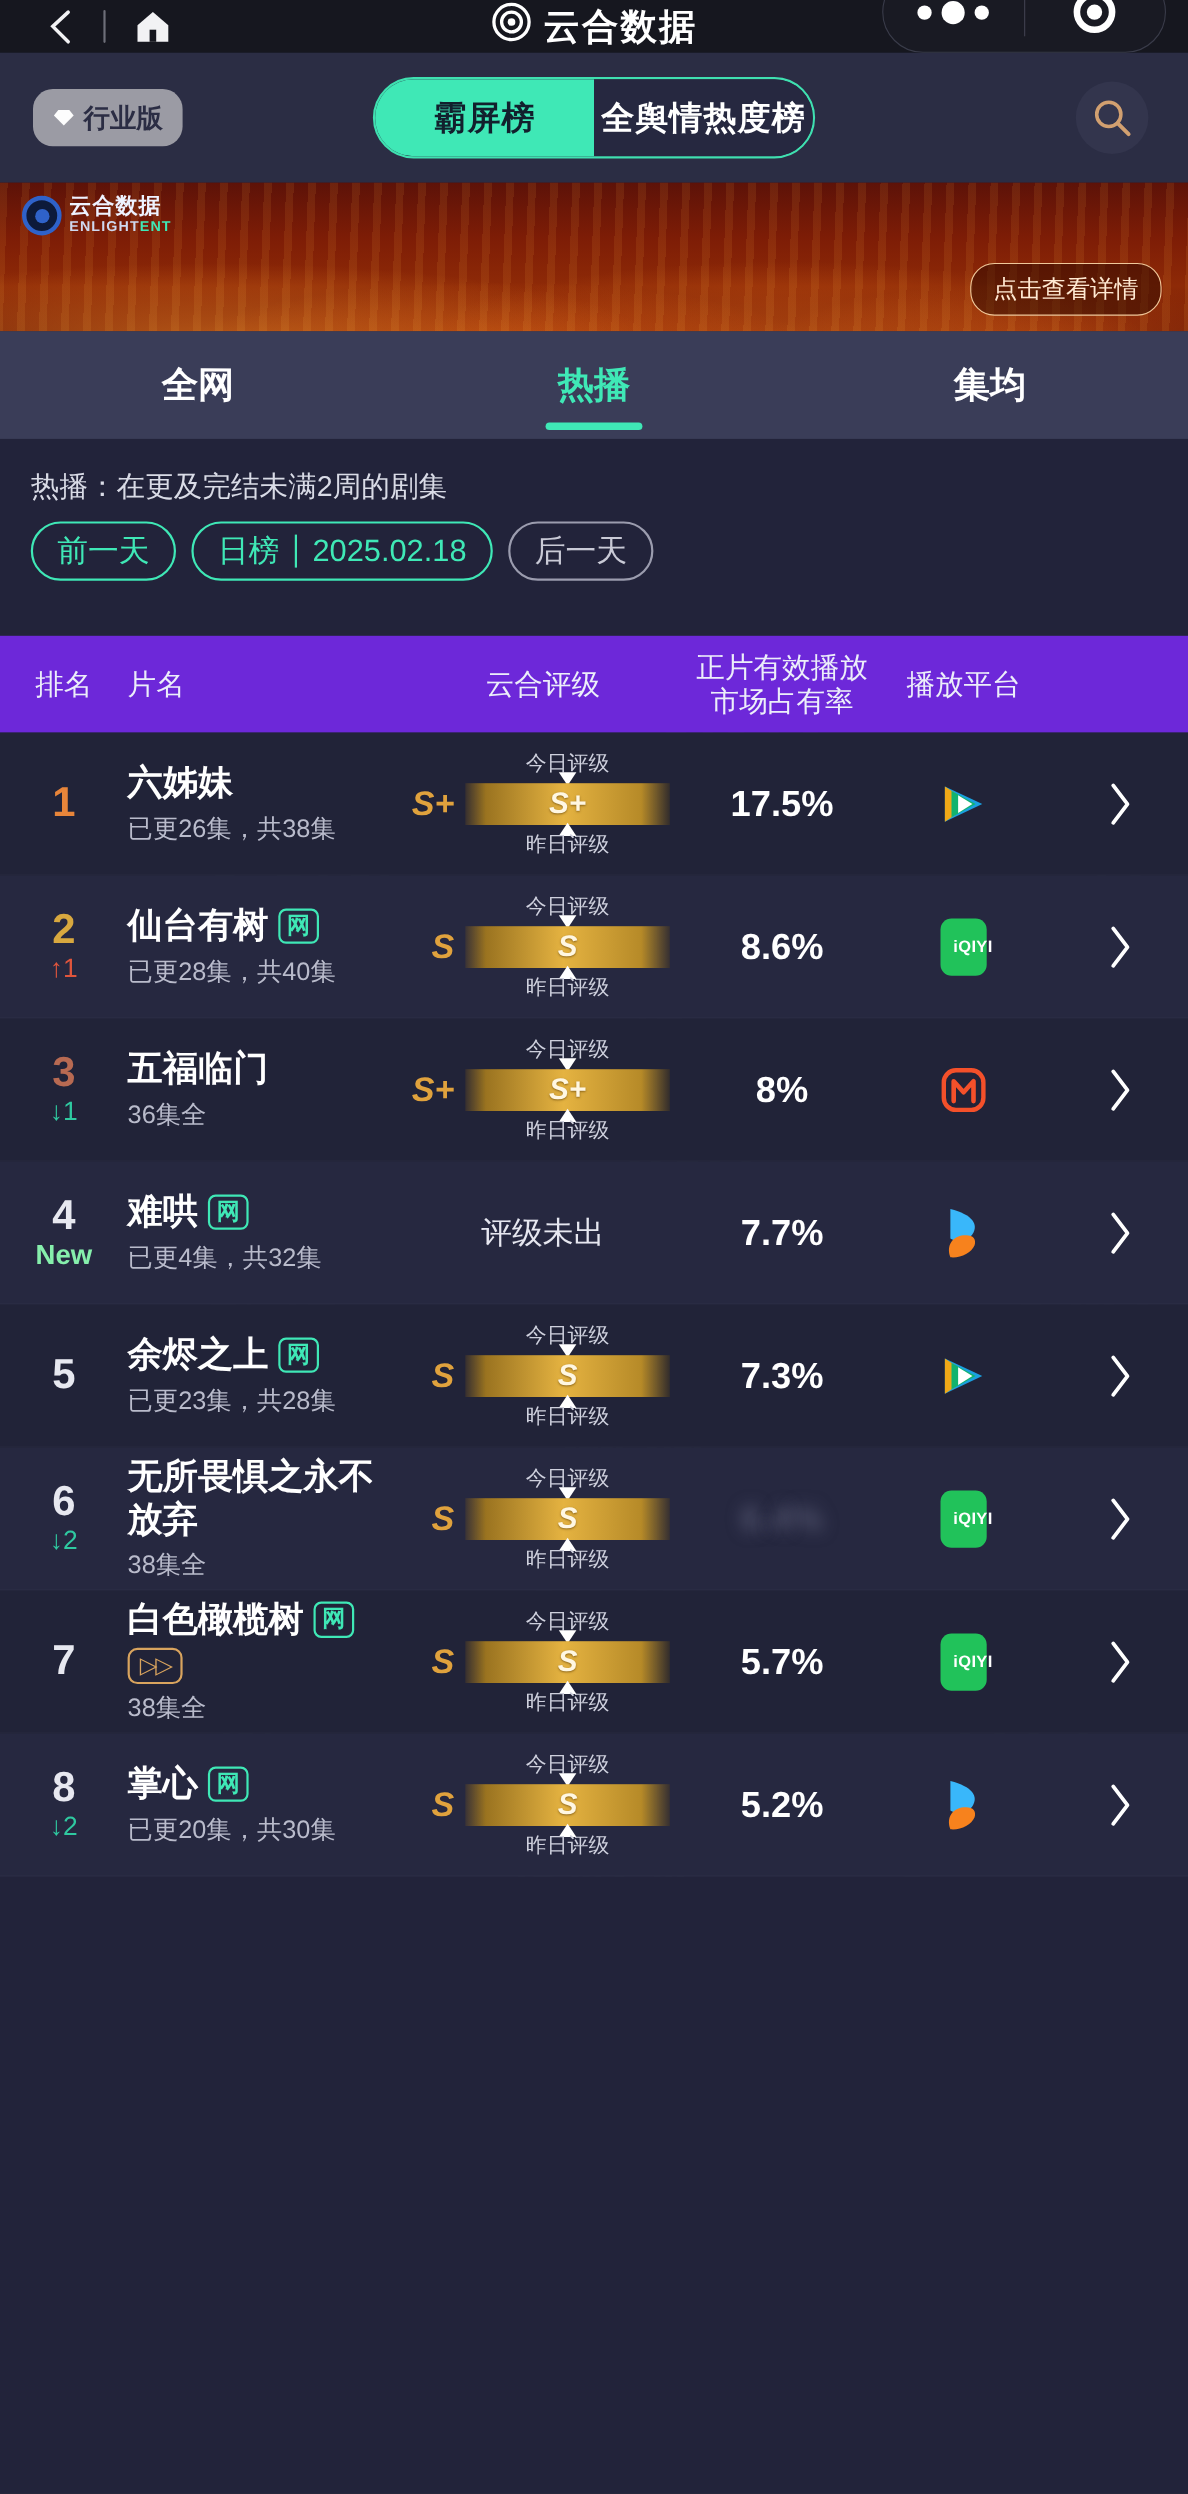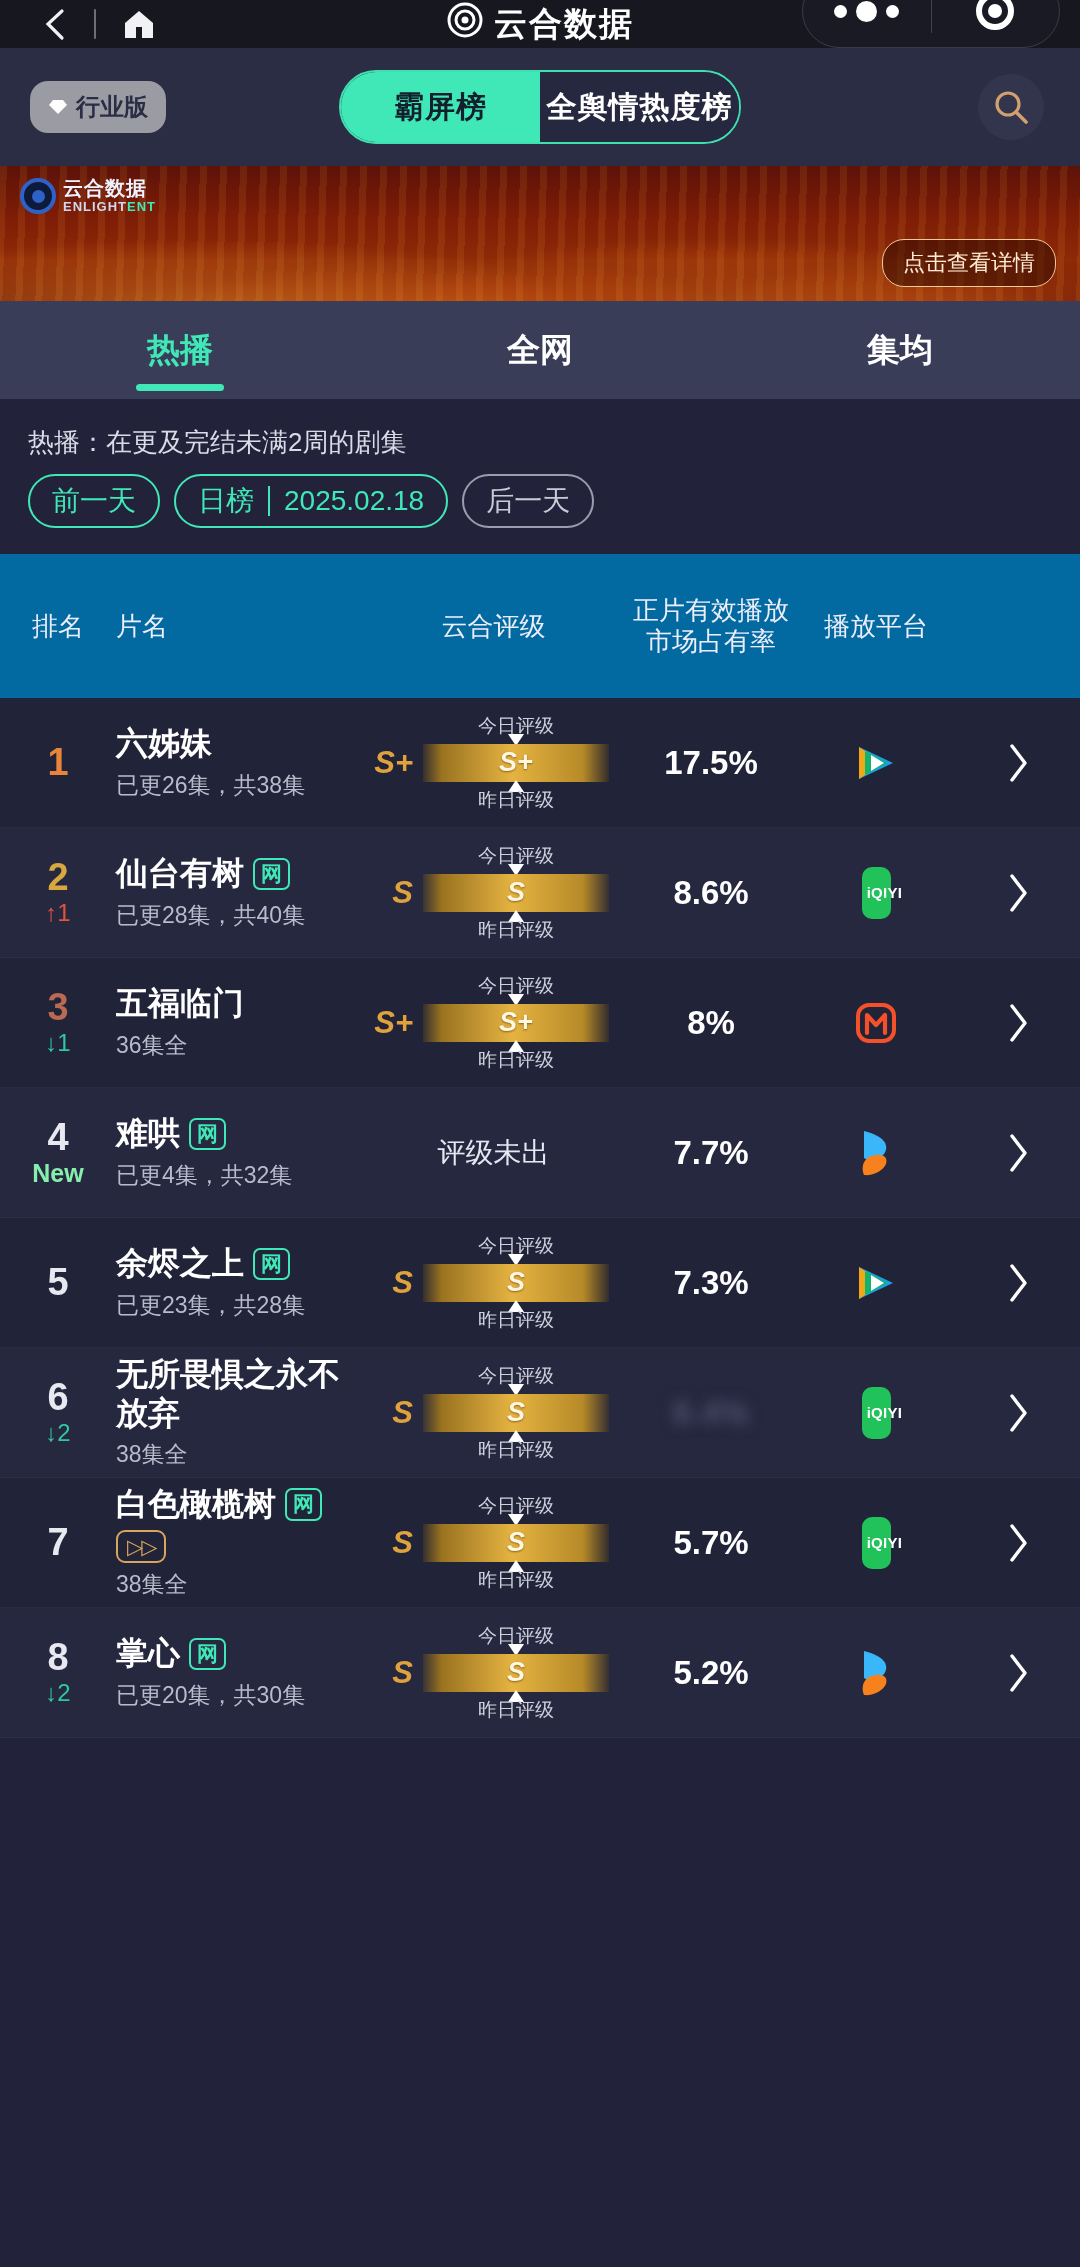--- a/index.html
+++ b/index.html
@@ -112,22 +112,22 @@
   .pill{
     border:2px solid #3fe8b6; border-radius:32px; height:54px;
     display:flex; align-items:center; padding:16px 22px; color:#3fe8b6;
     font-size:28px; white-space:nowrap;
   }
   .pill.muted{ border-color:#9b9cae; color:#c9cad6; }
   .pill .vsep{ width:2px;height:30px;background:#3fe8b6;margin:0 14px; }
 
   
   .thead{
-    background:#0369a1; display:flex; align-items:center; height:144px;
-    font-size:26px; color:#eceefa; position:relative;
+    background:#6d28d9; display:flex; align-items:center; height:88px;
+    font-size:26px; color:#eceefa; position:relative;margin-top:24px;
   }
   .c-rank{ width:116px; text-align:center; flex:none; }
   .c-name{ width:245px; flex:none; }
   .c-grade{ width:265px; flex:none; text-align:center; }
   .c-share{ width:170px; flex:none; text-align:center; line-height:1.2; }
   .c-plat{ width:160px; flex:none; text-align:center; }
   .c-arrow{ flex:1; text-align:center; }
 
   .tbody{ position:relative; }
   .wm{ position:absolute; inset:0; overflow:hidden; pointer-events:none; z-index:0; }
@@ -181,21 +181,21 @@
   .g-none{ width:265px; flex:none; text-align:center; font-size:28px; color:#e6e7f0; }
 
   .share{ width:170px; flex:none; text-align:center; font-size:33px; font-weight:700; color:#ffffff; }
   .share.blur{ color:transparent; text-shadow:0 0 14px rgba(120,122,150,.55); }
 
   .plat{ width:160px; flex:none; display:flex; align-items:center; justify-content:center; }
   .chev{ flex:1; display:flex; align-items:center; justify-content:center; }
 
   .ic-youku{ width:46px;height:46px; display:block; }
   .ic-iqiyi{
-    width:29px;height:52px;border-radius:10px;background:#21c25a;
+    width:42px;height:52px;border-radius:10px;background:#21c25a;
     display:flex;align-items:center;justify-content:center;
     font-size:15px;font-weight:700;color:#fff;letter-spacing:.3px;padding-left:17px;
   }
   .ic-mgtv{ width:46px;height:46px; display:block; }
   .ic-tencent{ width:44px;height:50px; display:block; }
 </style>
 </head>
 <body>
 
 <div id="app">
@@ -268,26 +268,26 @@
         </span>
       <span class="bn-logo-tx">
         <span class="bn-l1">云合数据</span><br>
         <span class="bn-l2"><span class="a">ENLIGHT</span><span class="b">ENT</span></span>
       </span>
     </div>
     <div class="bn-cta">点击查看详情</div>
   </div>
 
   <div class="tabs">
+    <div class="tab">
+      <span>全网</span>
+    </div>
     <div class="tab active">
       <span>热播</span>
       <span class="bar"></span>
-    </div>
-    <div class="tab">
-      <span>全网</span>
     </div>
     <div class="tab">
       <span>集均</span>
     </div>
   </div>
 
   <div class="subnote">热播：在更及完结未满2周的剧集</div>
   <div class="daterow">
     <div class="pill">前一天</div>
     <div class="pill">

